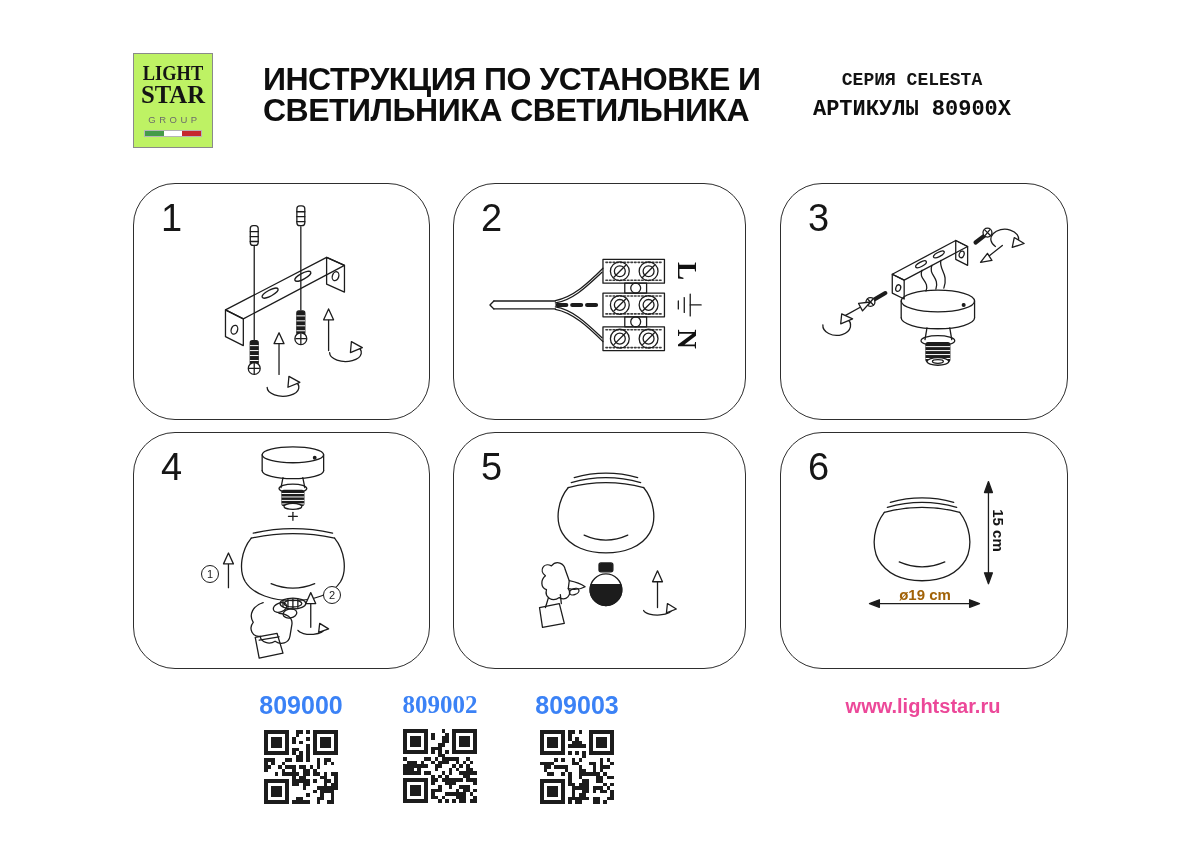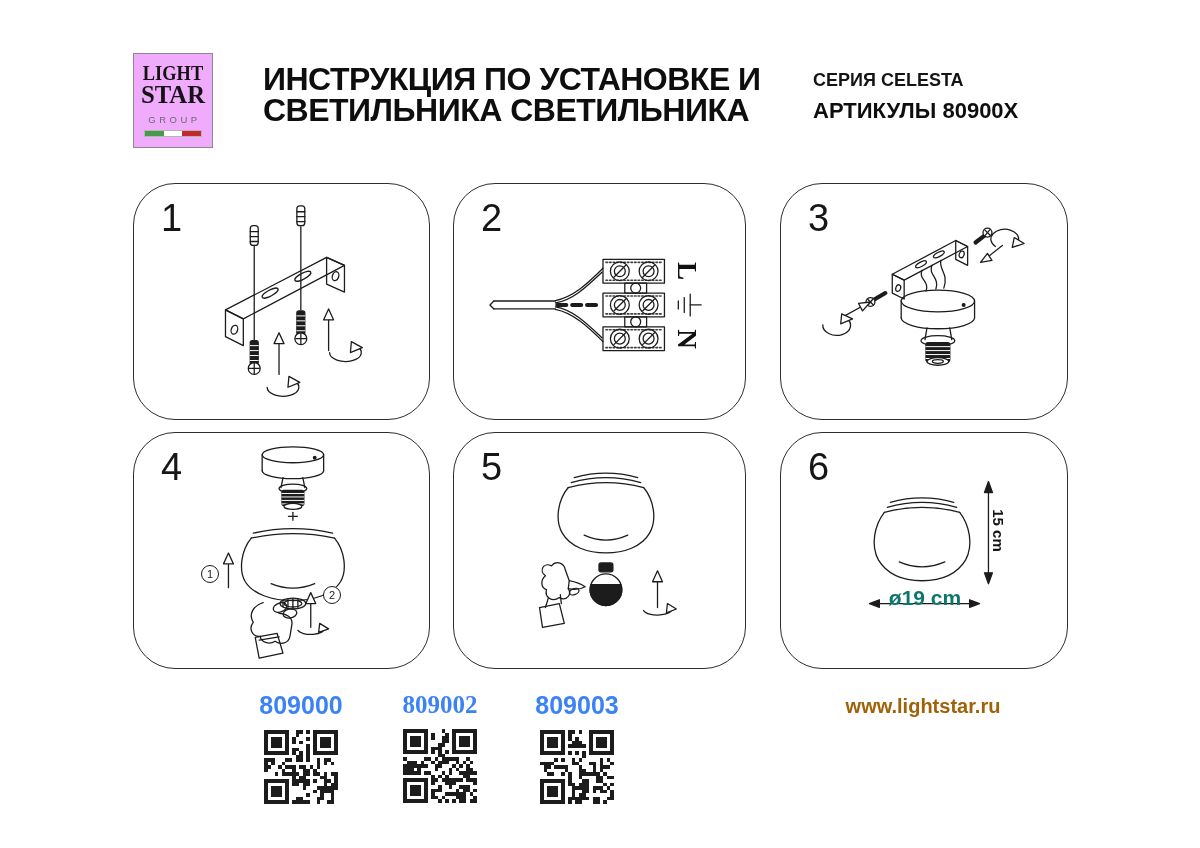--- a/index.html
+++ b/index.html
@@ -1,30 +1,30 @@
 <!DOCTYPE html>
 <html><head>
 <meta charset="utf-8">
 <style>
   html,body{margin:0;padding:0;background:#fff;}
   .page{position:relative;width:1200px;height:848px;background:#ffffff;overflow:hidden;
         font-family:"Liberation Sans",sans-serif;color:#111;}
   
   .logo{position:absolute;left:133px;top:53px;width:80px;height:95px;border:1.5px solid #8a8a8a;
-        box-sizing:border-box;text-align:center;background:#f0abfc;}
+        box-sizing:border-box;text-align:center;background:#bef264;}
   .logo-light{margin-top:10px;font-family:"Liberation Serif",serif;font-weight:700;
               font-size:20px;letter-spacing:0px;line-height:19px;color:#141414;transform:scaleX(.92);}
   .logo-star{font-family:"Liberation Serif",serif;font-weight:700;font-size:26px;
              line-height:24px;color:#141414;transform:scaleX(.95);}
   .logo-group{font-size:9.5px;letter-spacing:3.5px;color:#6b6b6b;margin-top:7px;margin-left:3px;}
   .logo-flag{display:flex;width:58px;height:7px;margin:5px auto 0;border:1px solid #b5b5b5;box-sizing:border-box;}
   .logo-flag span{flex:1;}
   .title{position:absolute;left:263px;top:64px;font-weight:700;font-size:32px;line-height:31px;
          letter-spacing:-0.5px;color:#0e0e0e;}
-  .series-block{position:absolute;left:813px;top:70px;width:256px;}
+  .series-block{position:absolute;left:784px;top:70px;width:256px;text-align:center;font-family:Liberation Mono, monospace;}
   .series{font-weight:700;font-size:18px;color:#141414;}
   .articles{font-weight:700;font-size:22px;margin-top:7px;color:#0e0e0e;}
   
   .panel{position:absolute;border:1.5px solid #2e2e2e;border-radius:42px;box-sizing:border-box;background:#fff;}
   .p1{left:133px;top:183px;width:297px;height:237px;}
   .p2{left:453px;top:183px;width:293px;height:237px;}
   .p3{left:780px;top:183px;width:288px;height:237px;}
   .p4{left:133px;top:432px;width:297px;height:237px;}
   .p5{left:453px;top:432px;width:293px;height:237px;}
   .p6{left:780px;top:432px;width:288px;height:237px;}
@@ -37,30 +37,30 @@
   .art .rib{stroke:#ffffff;stroke-width:1;}
   .art .thick{stroke-width:4.2;}
   .art .stip{stroke-dasharray:1.6 2;stroke-width:1.6;opacity:.85;}
   .wire-label{position:absolute;width:28px;height:28px;line-height:28px;text-align:center;
               font-family:"Liberation Serif",serif;font-weight:700;font-size:27px;color:#111;
               transform:rotate(90deg);}
   .step-badge{position:absolute;width:16px;height:16px;border:1.3px solid #1c1c1c;border-radius:50%;
               font-size:11px;line-height:16px;text-align:center;color:#1c1c1c;background:#fff;}
   .dim-v{position:absolute;left:194px;top:89px;width:46px;text-align:center;font-size:15px;
          font-weight:700;transform:rotate(90deg);color:#141414;}
-  .dim-h{position:absolute;left:104px;top:153px;width:80px;text-align:center;font-size:21px;
-         font-weight:700;color:#0f766e;}
+  .dim-h{position:absolute;left:104px;top:153px;width:80px;text-align:center;font-size:15px;
+         font-weight:700;color:#a16207;}
   
   .product{position:absolute;width:110px;text-align:center;top:691px;}
   .prod-a{left:246px;} .prod-b{left:385px;font-family:Liberation Serif, serif;} .prod-c{left:522px;}
   .product .code{font-weight:700;font-size:25px;color:#3b82f6;}
   .qr{width:74px;height:74px;margin:10px auto 0;}
   .qr svg{width:74px;height:74px;shape-rendering:crispEdges;}
   .website{position:absolute;left:818px;top:695px;width:210px;text-align:center;
-           font-weight:700;font-size:20px;color:#a16207;}
+           font-weight:700;font-size:20px;color:#ec4899;}
 </style>
 </head>
 <body>
 
 <div class="page">
 
   <div class="logo">
     <div class="logo-light">LIGHT</div>
     <div class="logo-star">STAR</div>
     <div class="logo-group">GROUP</div>

